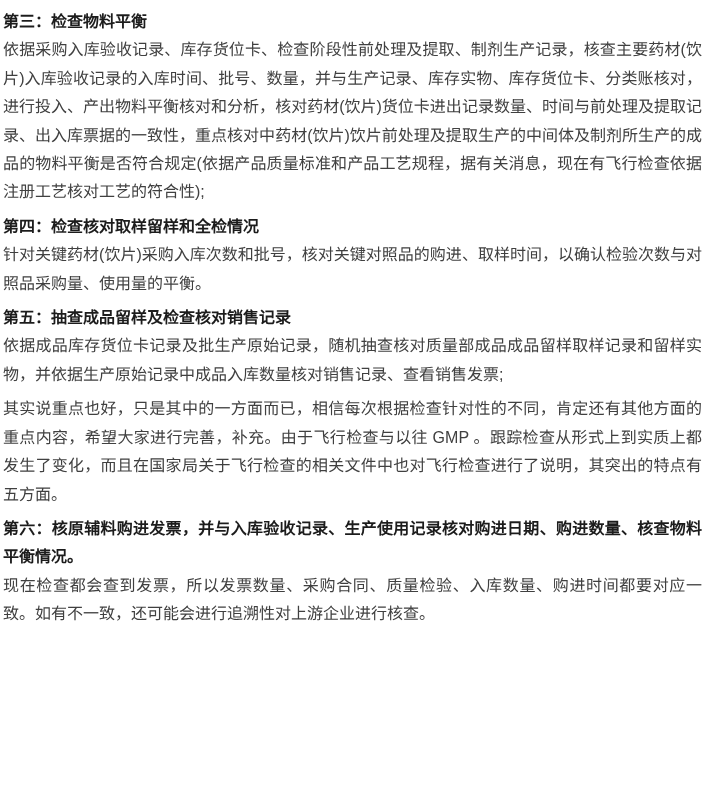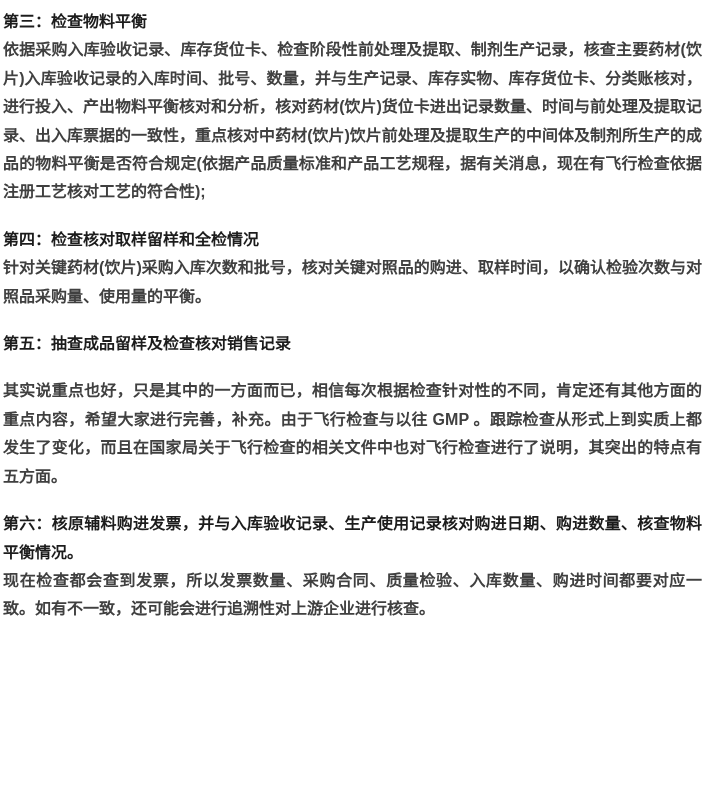--- a/index.html
+++ b/index.html
@@ -17,52 +17,52 @@
     box-sizing: border-box;
     width: 704px;
     padding: 8px 2px 0 3px;
     font-size: 16px;
     line-height: 28.4px;
     color: #404040;
     text-align: justify;
     word-break: break-all;
   }
   .section + .section {
-    margin-top: 19px;
+    margin-top: 6px;
   }
   .section h2 {
     margin: 0;
     font-size: 16px;
     line-height: 28.4px;
     font-weight: bold;
     color: #1c1c1c;
     text-align: justify;
   }
   .section p {
     margin: 0;
-    font-weight: bold;
   }
   .section h2:empty { display: none; }
 </style>
 </head>
 <body>
 
 <div class="article" id="article">
   <div class="section">
     <h2>第三：检查物料平衡</h2>
   <p>依据采购入库验收记录、库存货位卡、检查阶段性前处理及提取、制剂生产记录，核查主要药材(饮片)入库验收记录的入库时间、批号、数量，并与生产记录、库存实物、库存货位卡、分类账核对，进行投入、产出物料平衡核对和分析，核对药材(饮片)货位卡进出记录数量、时间与前处理及提取记录、出入库票据的一致性，重点核对中药材(饮片)饮片前处理及提取生产的中间体及制剂所生产的成品的物料平衡是否符合规定(依据产品质量标准和产品工艺规程，据有关消息，现在有飞行检查依据注册工艺核对工艺的符合性);</p>
     </div>
 
   <div class="section">
     <h2>第四：检查核对取样留样和全检情况</h2>
       <p>针对关键药材(饮片)采购入库次数和批号，核对关键对照品的购进、取样时间，以确认检验次数与对照品采购量、使用量的平衡。</p>
     </div>
 
   <div class="section">
     <h2>第五：抽查成品留样及检查核对销售记录</h2>
+  <p>依据成品库存货位卡记录及批生产原始记录，随机抽查核对质量部成品成品留样取样记录和留样实物，并依据生产原始记录中成品入库数量核对销售记录、查看销售发票;</p>
     </div>
 
   <div class="section">
 
   <p>其实说重点也好，只是其中的一方面而已，相信每次根据检查针对性的不同，肯定还有其他方面的重点内容，希望大家进行完善，补充。由于飞行检查与以往 GMP 。跟踪检查从形式上到实质上都发生了变化，而且在国家局关于飞行检查的相关文件中也对飞行检查进行了说明，其突出的特点有五方面。</p>
     </div>
 
   <div class="section">
     <h2>第六：核原辅料购进发票，并与入库验收记录、生产使用记录核对购进日期、购进数量、核查物料平衡情况。</h2>
   <p>现在检查都会查到发票，所以发票数量、采购合同、质量检验、入库数量、购进时间都要对应一致。如有不一致，还可能会进行追溯性对上游企业进行核查。</p>

